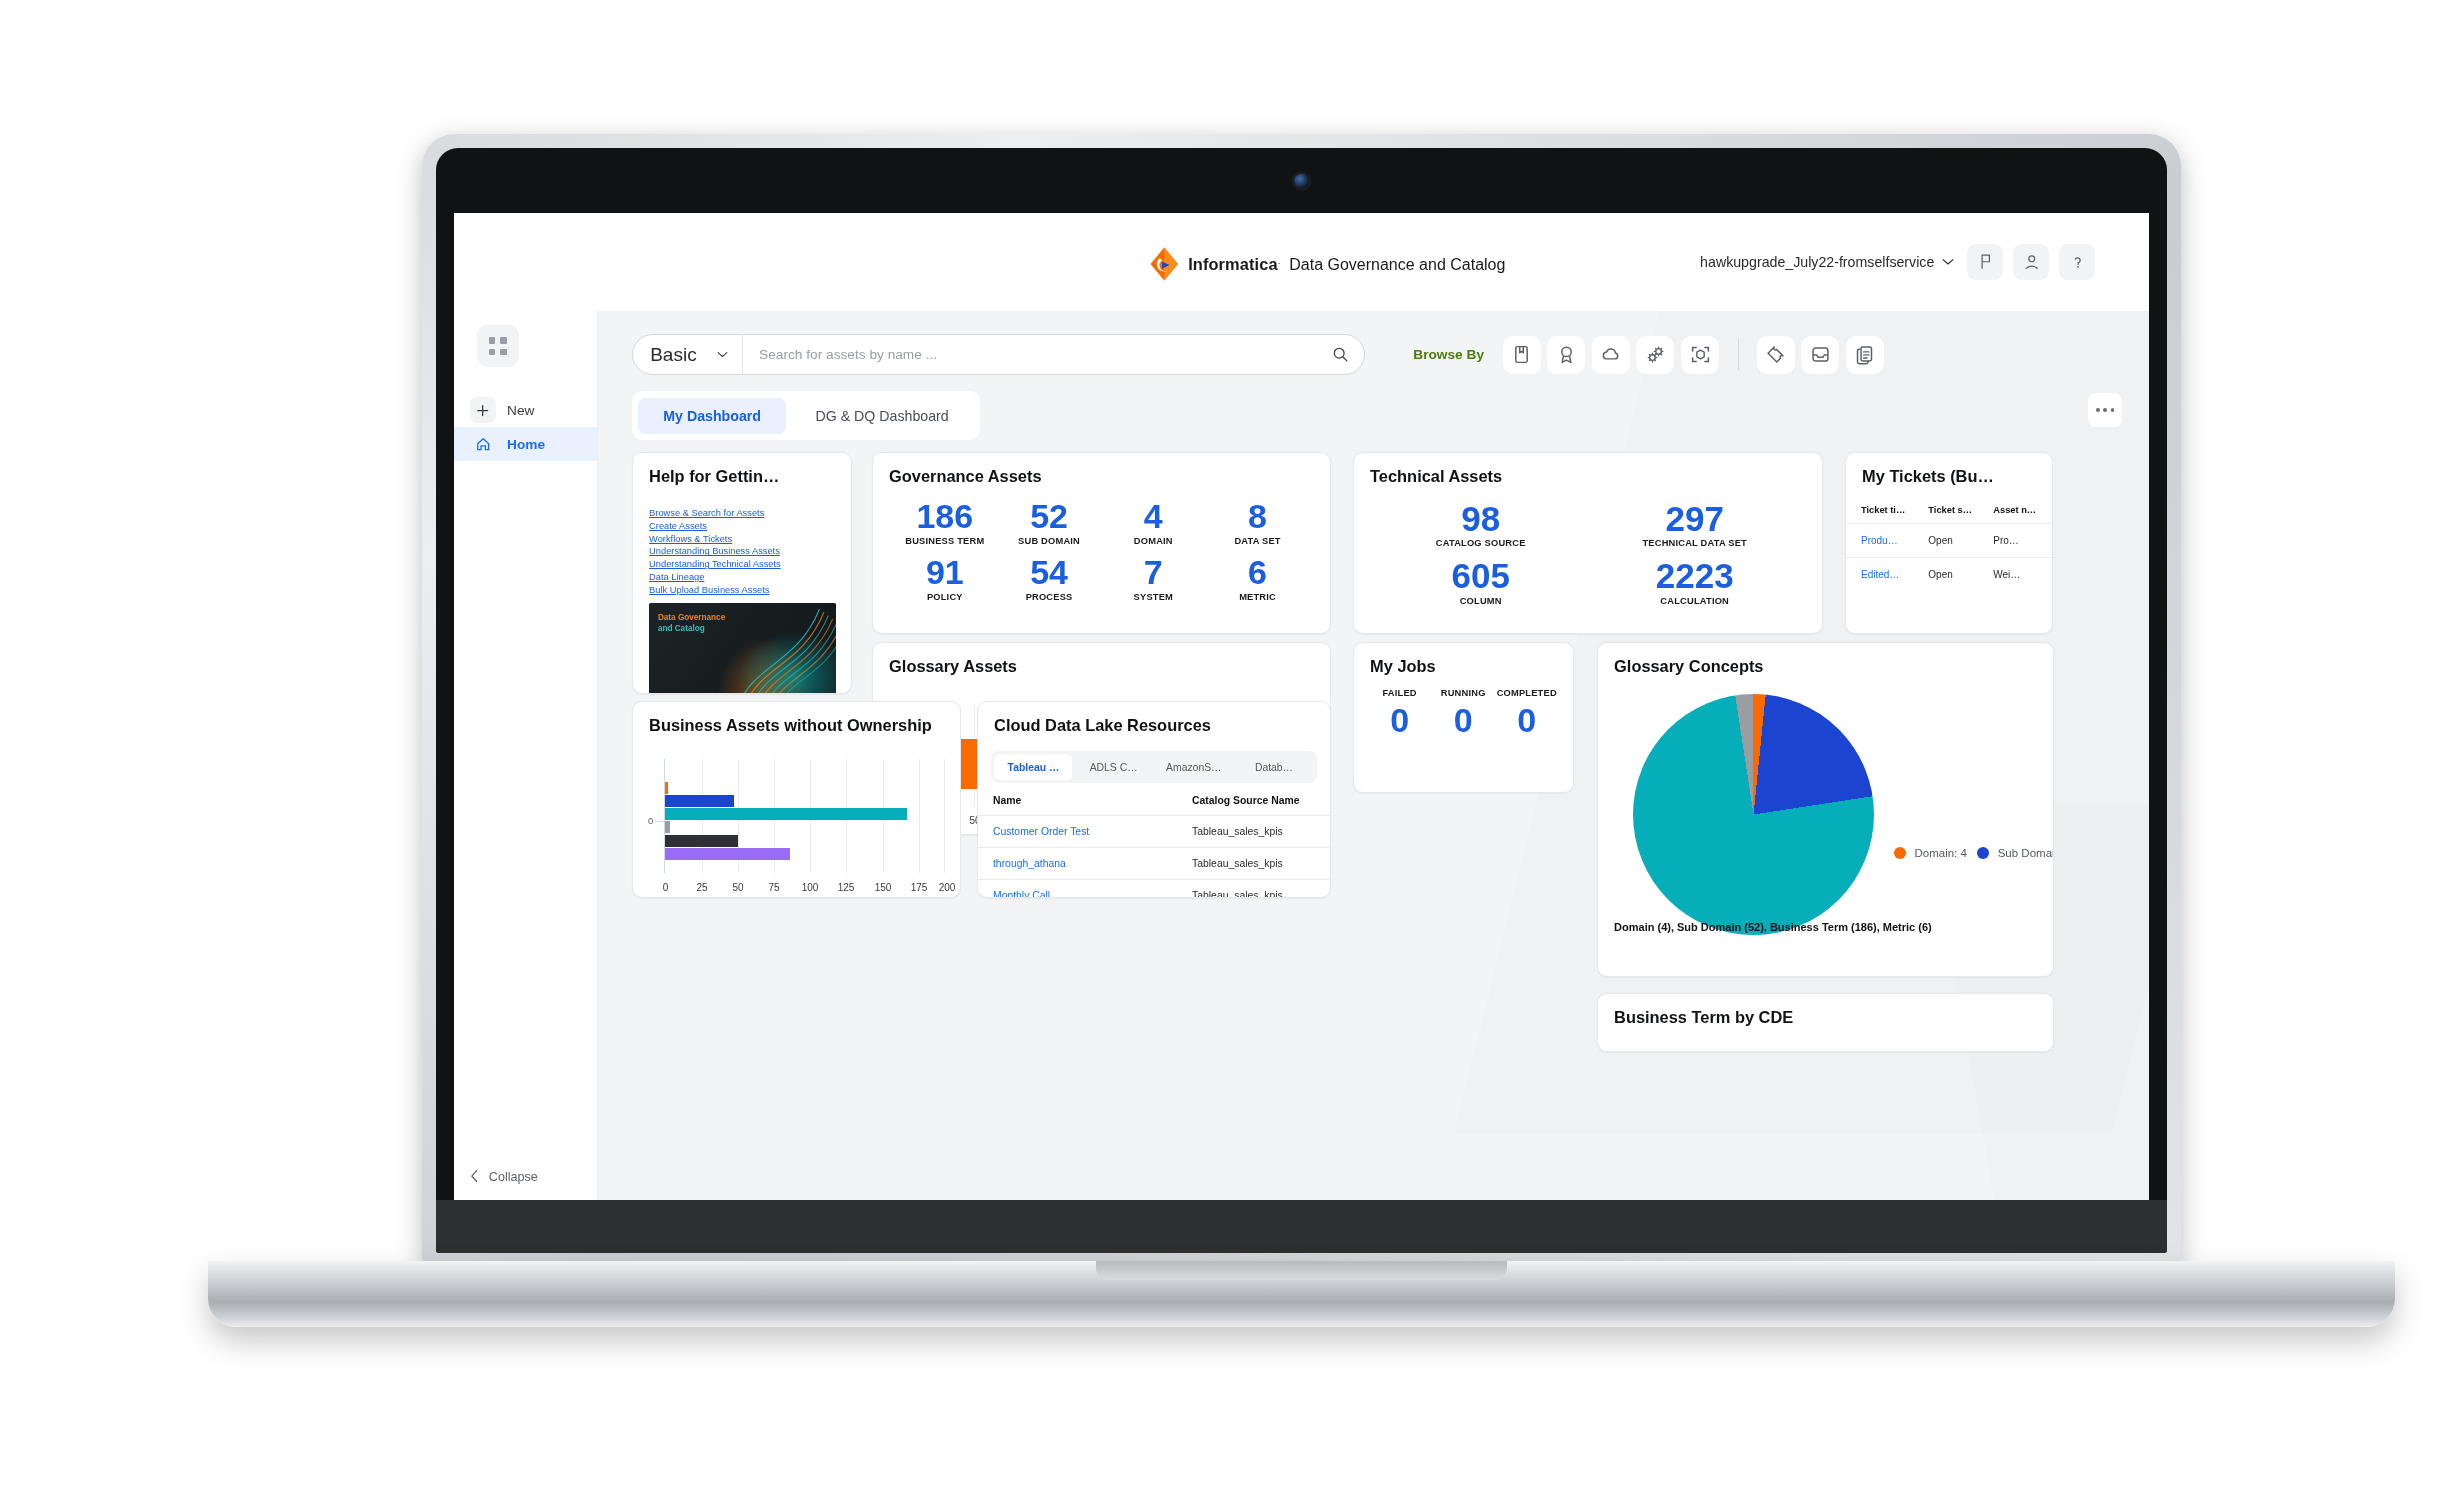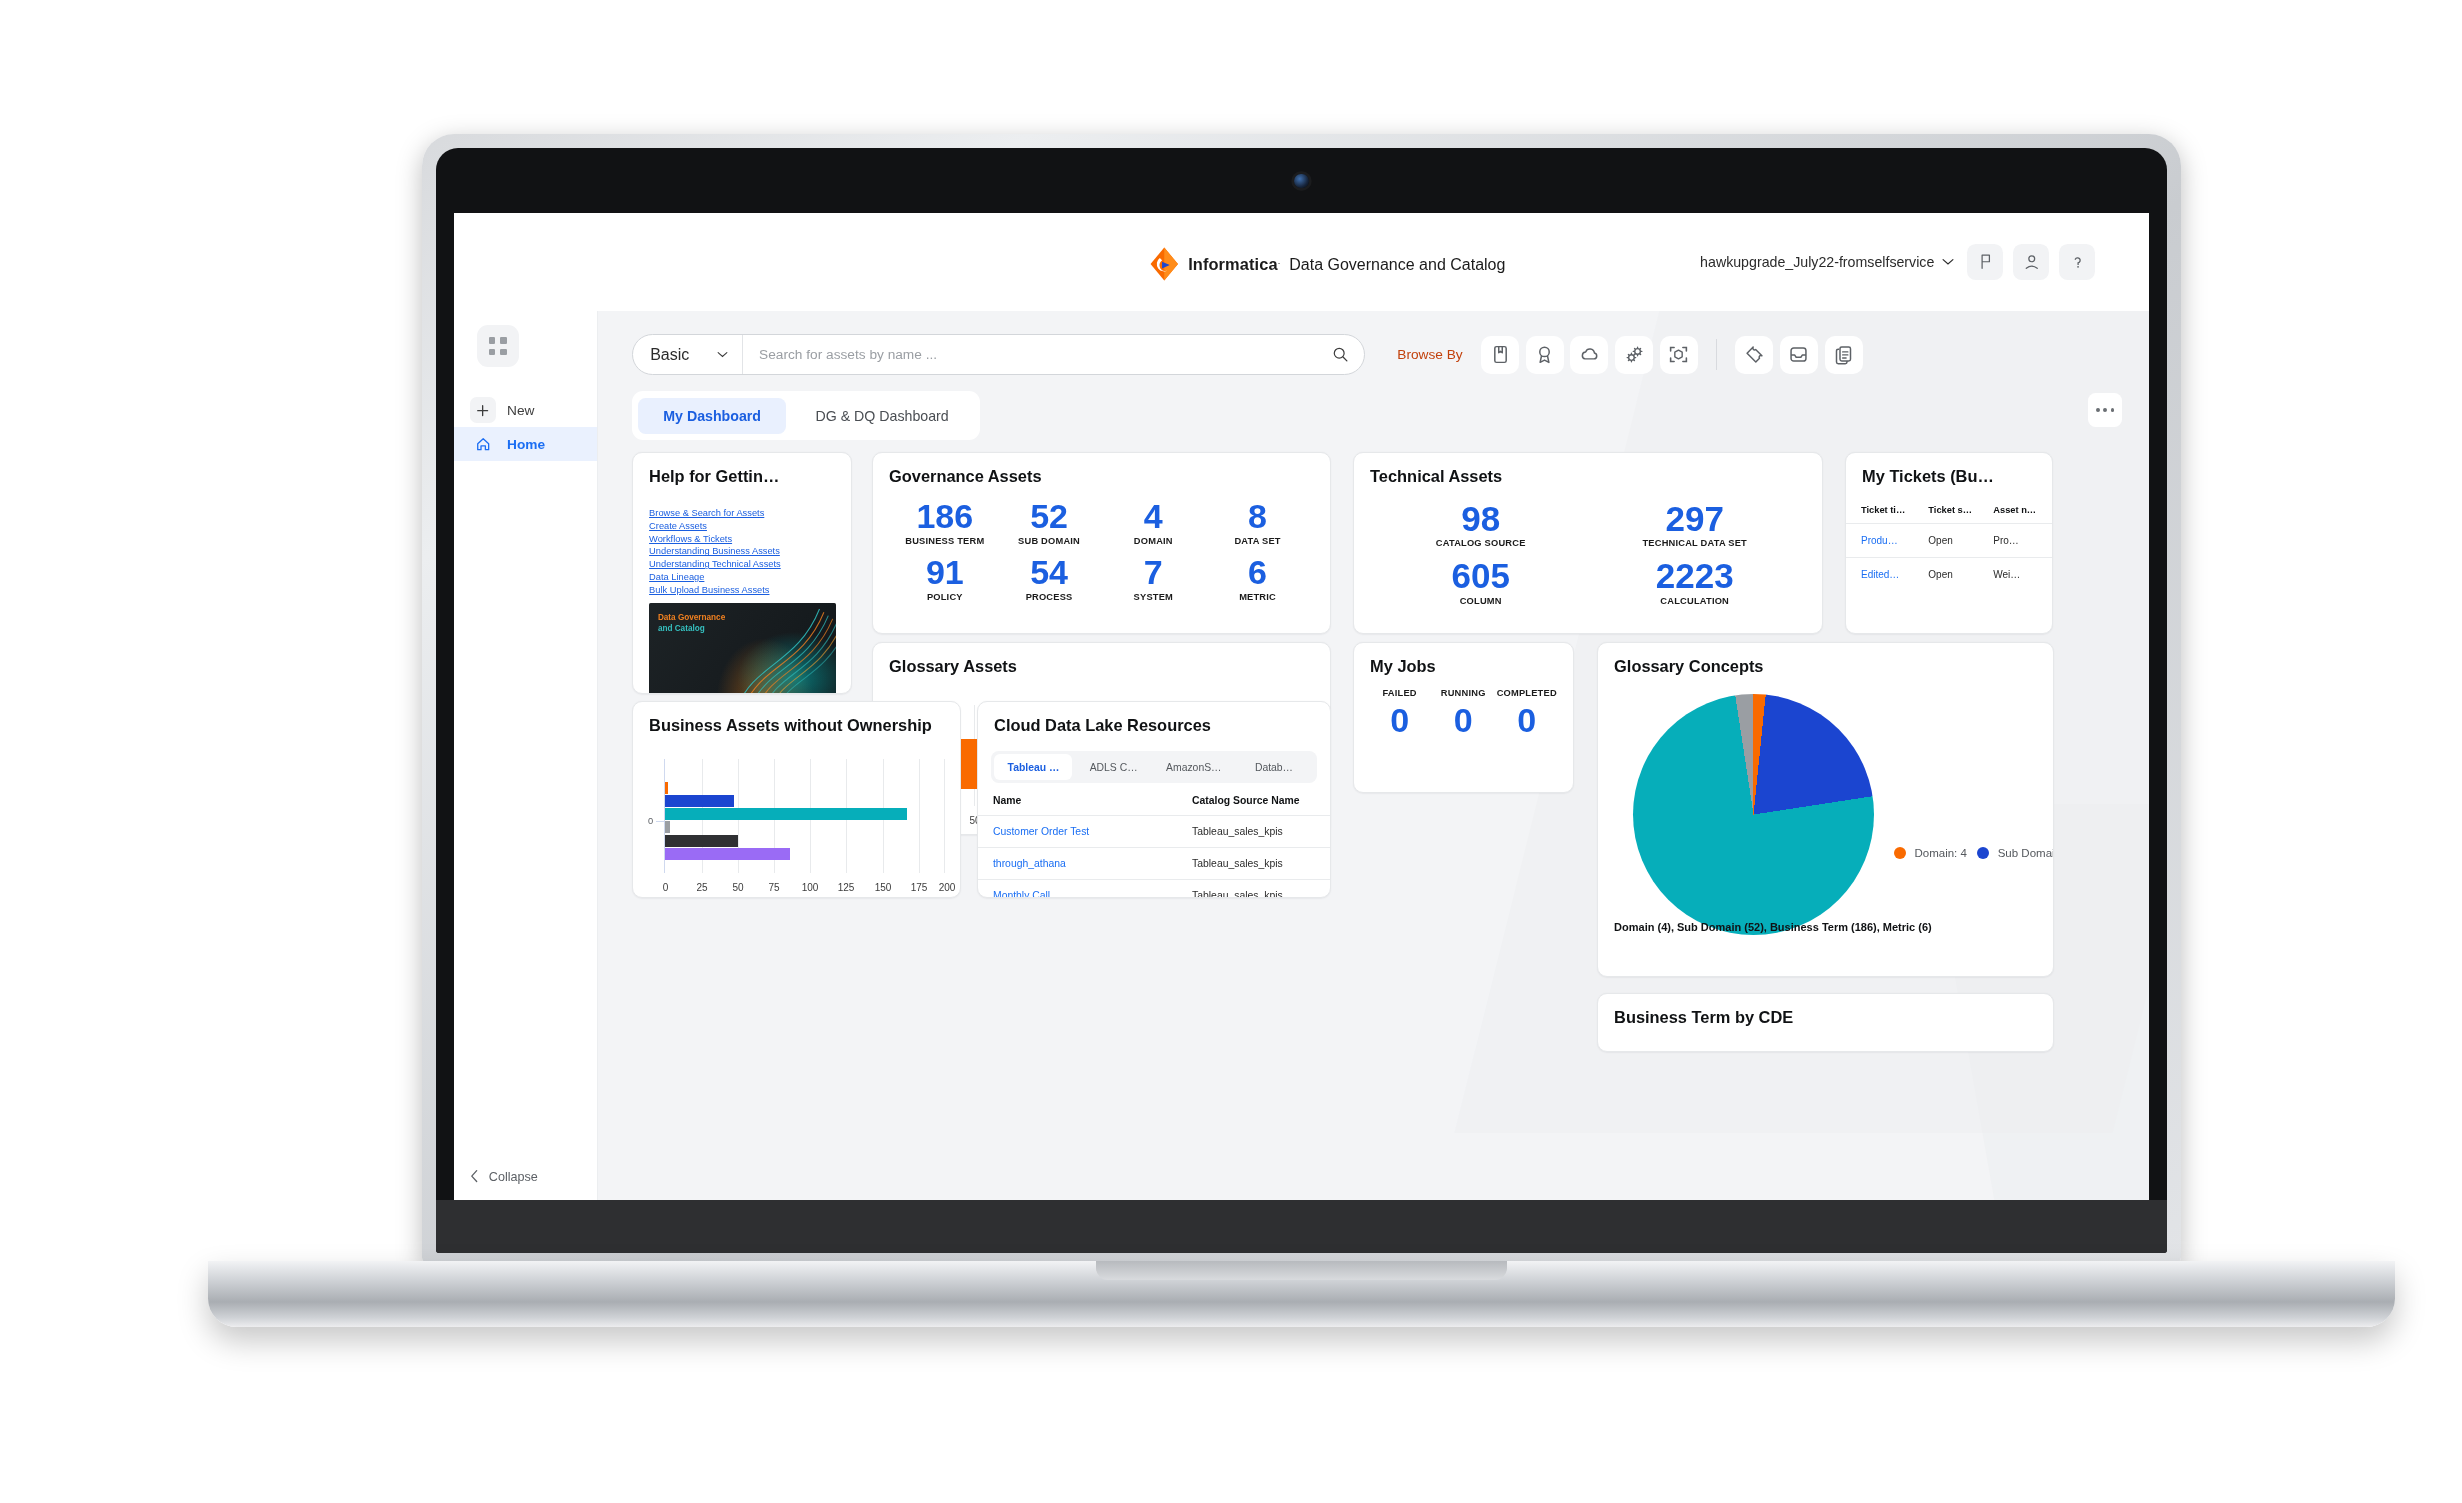--- a/index.html
+++ b/index.html
@@ -133,32 +133,32 @@
     display: flex; align-items: center; gap: 18.6px;
   }
   .search-wrap {
     width: 733px; height: 41px; background: #fff;
     border: 0.5px solid #d3d6da; border-radius: 21px;
     display: flex; align-items: center; overflow: hidden;
   }
   .search-mode {
     width: 110px; height: 100%;
     display: flex; align-items: center; justify-content: space-between;
-    padding: 0 14.2px 0 17.5px; font-size: 16px; color: #2b2b2b;
+    padding: 0 14.2px 0 17.5px; font-size: 19px; color: #2b2b2b;
     border-right: 0.5px solid #e2e4e7; cursor: pointer;
   }
   .search-input {
     flex: 1; height: 100%; border: 0; outline: 0; background: transparent;
     font-size: 13.7px; color: #3c3c3c; padding: 0 16.4px;
     font-family: "Liberation Sans", sans-serif;
   }
   .search-input::placeholder { color: #9a9ea3; }
   .search-go { width: 46px; display: flex; align-items: center; justify-content: center; cursor: pointer; }
 
-  .browse-label { font-size: 13.7px; font-weight: 400; color: #c2410c; margin-left: 14px; }
+  .browse-label { font-size: 13.7px; font-weight: 700; color: #4d7c0f; margin-left: 30px; }
   .tool-icons { display: flex; align-items: center; gap: 6.6px; }
   .tool-btn {
     width: 38px; height: 38px; border-radius: 10px; background: #ffffff;
     display: flex; align-items: center; justify-content: center; cursor: pointer;
   }
   .tool-btn svg { width: 21px; height: 21px; }
   .tool-divider { width: 0.5px; height: 31px; background: #d8dade; margin: 0 12px; }
 
   
   .tabs-shell {

